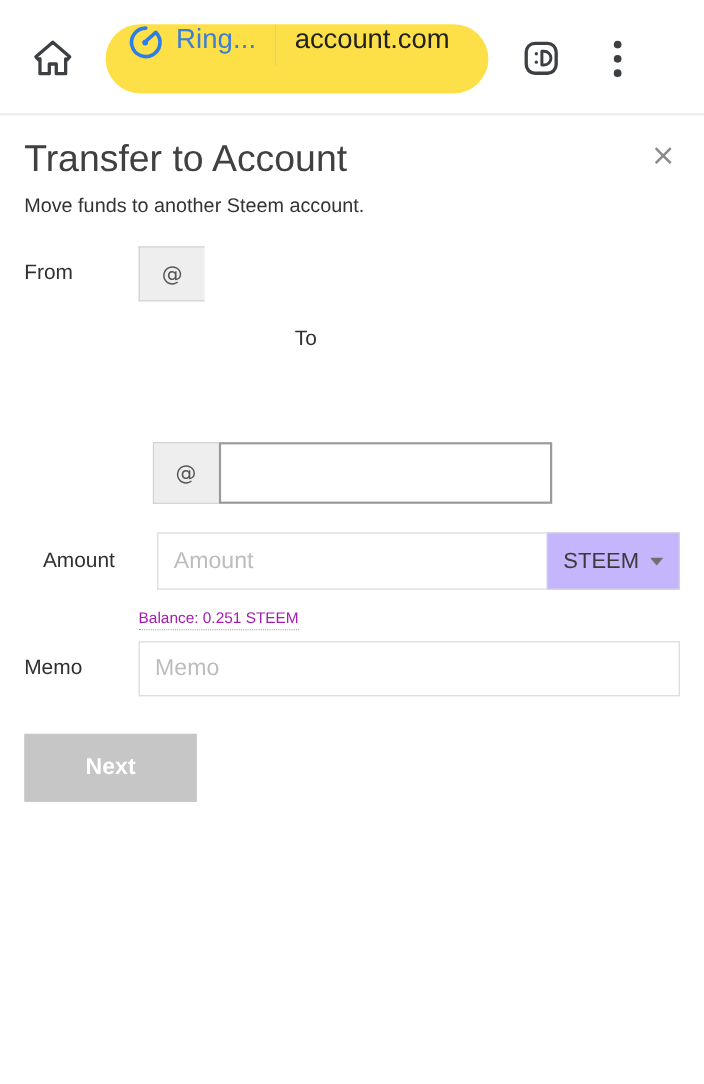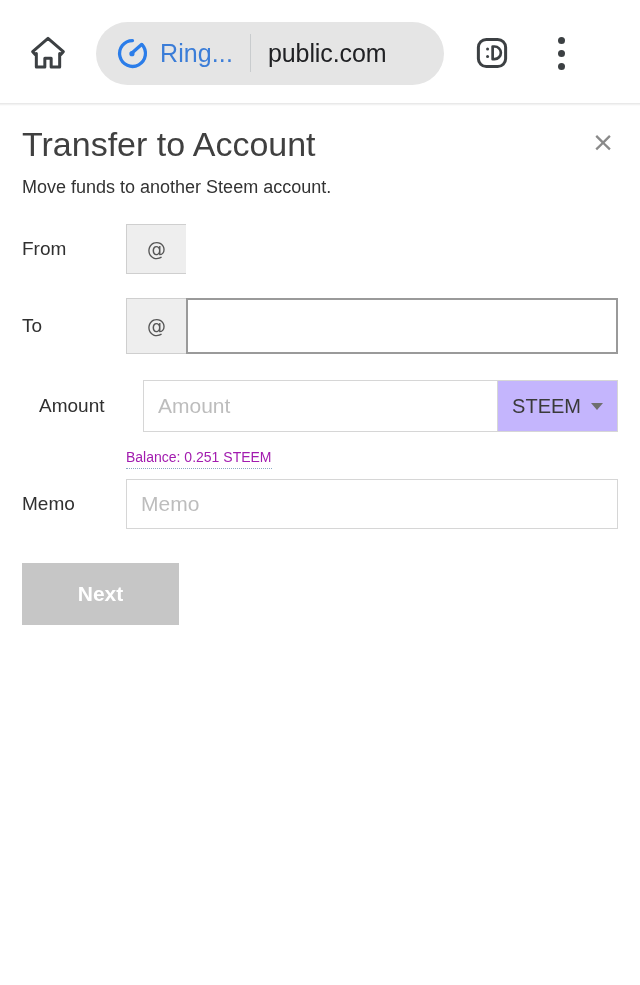--- a/index.html
+++ b/index.html
@@ -38,24 +38,24 @@
     align-items: center;
     justify-content: center;
     flex: 0 0 auto;
   }
 
   .omnibox {
     flex: 0 0 auto;
     margin-left: 22px;
     height: 63px;
     width: 348px;
-    background: #e5e5e5;
+    background: #fde047;
     border-radius: 32px;
     display: flex;
-    align-items: center;
+    align-items: flex-start;
     padding: 0 20px;
     overflow: hidden;
   }
   .omnibox .gauge {
     flex: 0 0 auto;
     width: 33px;
     height: 33px;
     display: flex;
     align-items: center;
     justify-content: center;
@@ -205,21 +205,21 @@
 
   
   .row-from .addon { height: 50px; }
   .row-from .txt {
     background: #e9e9e9;
     border-color: #cfcfcf;
     color: #333;
   }
 
   
-  .row-to { margin-top: 24px; }
+  .row-to { margin-top: 24px; flex-direction: column; }
   .row-to .addon { height: 56px; }
   .row-to .txt {
     height: 56px;
     border: 2px solid #9a9a9a;
     background: #ffffff;
   }
 
   
   .row-amount { margin-top: 26px; margin-left: 17px; }
   .row-amount .txt {
@@ -308,21 +308,21 @@
   <div class="omnibox">
     <span class="gauge">
       <svg width="33" height="33" viewBox="0 0 24 24">
         <path d="M12 2.6a9.4 9.4 0 1 0 6.9 3.0" fill="none" stroke="#2b7de9" stroke-width="2.4" stroke-linecap="round"></path>
         <path d="M18.6 5.4 11.6 11.7" fill="none" stroke="#2b7de9" stroke-width="2.4" stroke-linecap="round"></path>
         <circle cx="11.6" cy="12.1" r="1.9" fill="#2b7de9"></circle>
       </svg>
     </span>
     <span class="app-name">Ring...</span>
     <span class="vsep"></span>
-    <span class="url">public.com</span>
+    <span class="url">account.com</span>
   </div>
 
   <div class="emoji-btn">
     <svg width="38" height="38" viewBox="0 0 24 24">
       <rect x="3.4" y="3.4" width="17.2" height="17.2" rx="5" ry="5" fill="none" stroke="#3c4043" stroke-width="1.9"></rect>
       <circle cx="9.2" cy="9.4" r="0.95" fill="#3c4043"></circle>
       <circle cx="9.2" cy="14.2" r="0.95" fill="#3c4043"></circle>
       <path d="M12.4 7.9h1.2a4 4 0 0 1 0 8h-1.2Z" fill="none" stroke="#3c4043" stroke-width="1.7" stroke-linejoin="round"></path>
     </svg>
   </div>

